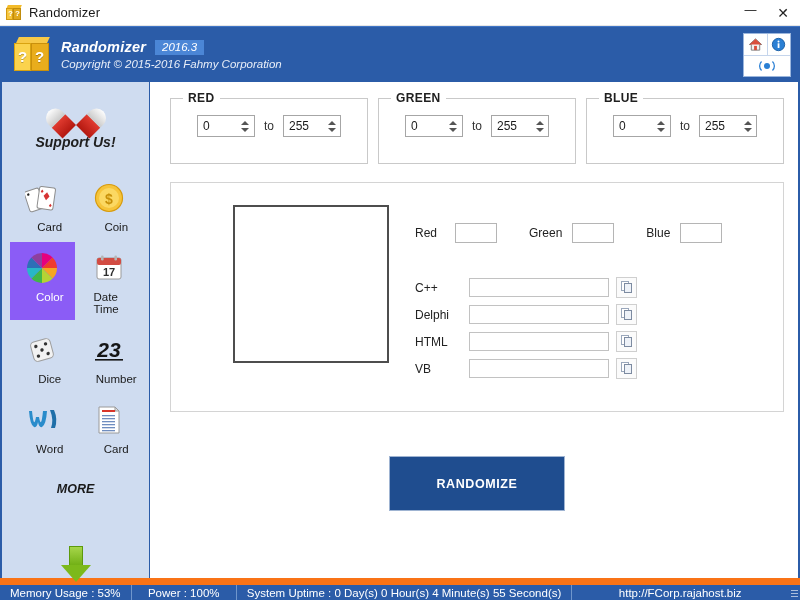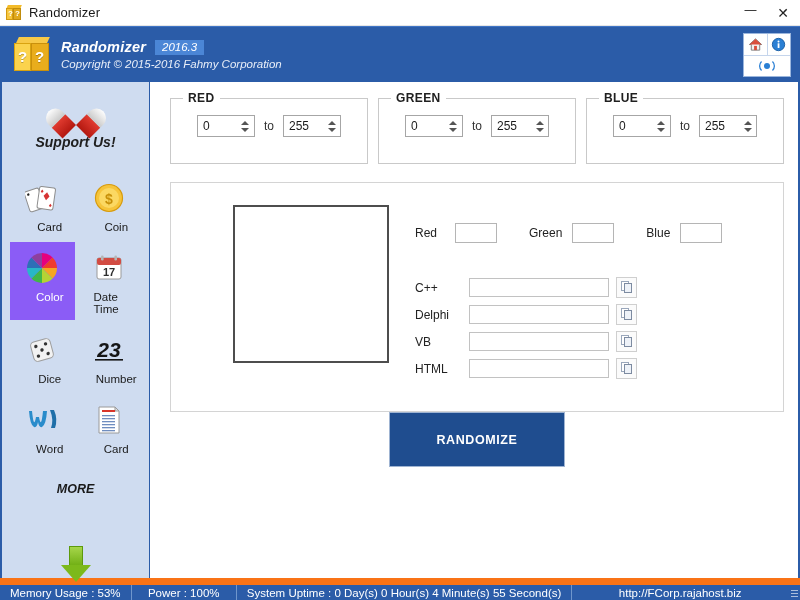--- a/index.html
+++ b/index.html
@@ -255,21 +255,21 @@
   .copy-glyph { position: relative; width: 12px; height: 13px; }
   .copy-glyph .back {
     position:absolute; left:0; top:0; width:8px; height:10px;
     border:1px solid #9aa7bb; background:#ffffff;
   }
   .copy-glyph .front {
     position:absolute; left:3px; top:2px; width:8px; height:10px;
     border:1px solid #7d8ba1; background:#eef2f8;
   }
 
-  .btn-wrap { flex: 1 1 auto; display:flex; justify-content:center; padding-bottom: 23px;}
+  .btn-wrap { flex: 1 1 auto; display:flex; align-items:center; justify-content:center; padding-bottom: 23px;}
   .randomize-btn {
     width: 176px; height: 55px; background: #1f4d8f; color:#ffffff;
     border: 1px solid #1a4party; border: 1px solid #9fb4d2;
     display:flex; align-items:center; justify-content:center;
     font-size: 12.5px; font-weight: bold; letter-spacing: .6px; cursor: default;
   }
 
   
   .statusbar {
     flex: 0 0 22px; height: 22px; background: #2b5ca8;
@@ -597,39 +597,39 @@
               <span class="code-lbl">Delphi</span>
               <span class="code-input"></span>
               <span class="copy-btn">
                   <span class="copy-glyph">
                     <i class="back"></i>
                     <i class="front"></i>
                   </span>
                 </span>
             </div>
             <div class="code-line">
+              <span class="code-lbl">HTML</span>
+              <span class="code-input"></span>
+              <span class="copy-btn">
+                  <span class="copy-glyph">
+                    <i class="back"></i>
+                    <i class="front"></i>
+                  </span>
+                </span>
+            </div>
+            <div class="code-line">
               <span class="code-lbl">VB</span>
               <span class="code-input"></span>
               <span class="copy-btn">
                   <span class="copy-glyph">
                     <i class="back"></i>
                     <i class="front"></i>
                   </span>
                 </span>
             </div>
-            <div class="code-line">
-              <span class="code-lbl">HTML</span>
-              <span class="code-input"></span>
-              <span class="copy-btn">
-                  <span class="copy-glyph">
-                    <i class="back"></i>
-                    <i class="front"></i>
-                  </span>
-                </span>
-            </div>
           </div>
         </div>
       </div>
 
       <div class="btn-wrap">
         <div class="randomize-btn">RANDOMIZE</div>
       </div>
 
     </div>
   </div>

